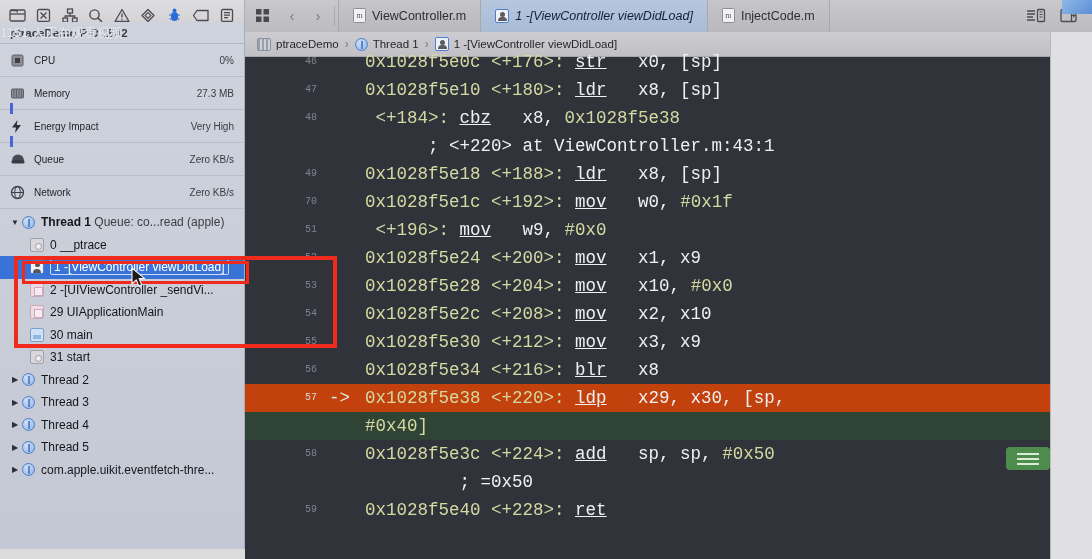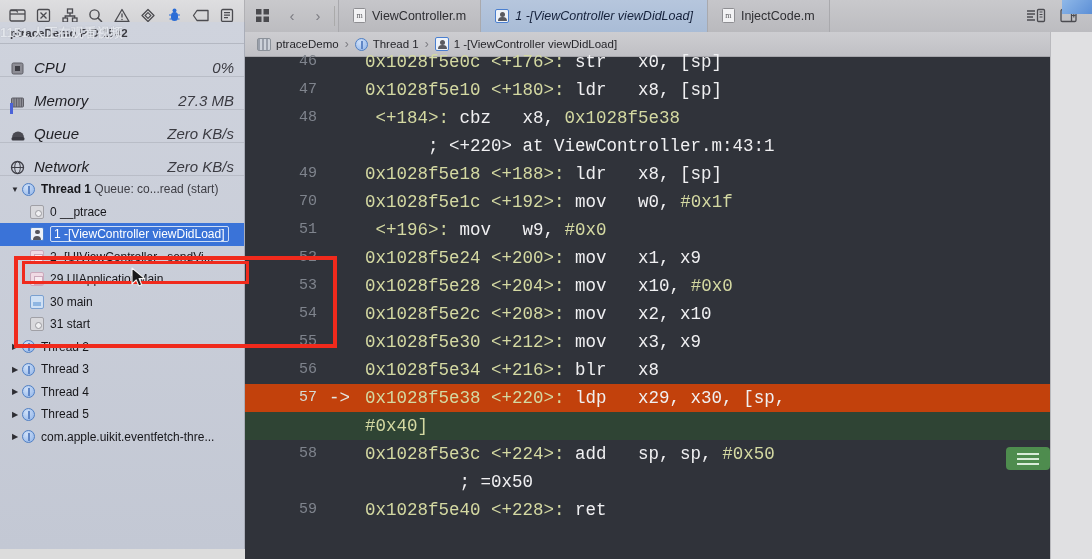--- a/index.html
+++ b/index.html
@@ -107,25 +107,24 @@
   }
   .watermark {
     position: absolute; left: 0; top: 0;
     width: 245px; height: 22px;
     line-height: 22px; font-size: 13px;
     color: rgba(235,238,244,0.88);
     white-space: nowrap; letter-spacing: 0px;
     text-shadow: 0 0 1px rgba(120,120,130,0.5);
   }
   .gauge-row {
-    height: 33px; display: flex; align-items: flex-end;
-    padding: 0 10px 0 10px; font-size: 15px; color: #1f1f24;
+    height: 33px; display: flex; align-items: center;
+    padding: 0 10px 0 10px; font-size: 10px; color: #1f1f24;
     border-bottom: 1px solid #b9bdc7;
     position: relative;
-    font-style: italic;
   }
   .gauge-row .gi { width: 20px; flex: 0 0 auto; display:flex; align-items:center; }
   .gauge-row .gl { flex: 1; padding-left: 4px; }
   .gauge-row .gv { color: #3b3b42; }
   .spark {
     position: absolute; left: 10px; bottom: -5px;
     width: 3px; height: 11px; background: #4b63d8;
   }
 
   .tree { padding-top: 2px; font-size: 12px; color: #16161a; }
@@ -229,29 +228,29 @@
     padding-top: 1px;
   }
   .ln {
     display: flex; height: 28px; 
     white-space: pre; position: relative;
   }
   .ln.cur { background: #c2410c; }
   .ln.cur2 { background: #2f4434; }
   .num {
     width: 78px; flex: 0 0 auto; text-align: right;
-    color: #7f848d; font-size: 15px; padding-right: 6px;
+    color: #7f848d; font-size: 10px; padding-right: 6px;
   }
   .ln.cur .num { color: #d6dbd4; }
   .ptr {
     width: 42px; flex: 0 0 auto; color: #e4e7e3; text-align: left;
     padding-left: 6px;
   }
   .addr { color: #d4d9a2; }
-  .mnem { color: #f0f0f2; }
+  .mnem { color: #f0f0f2; text-decoration: underline; }
   .ops  { color: #f0f0f2; }
   .imm  { color: #d4d9a2; }
   .cmt  { color: #f0f0f2; }
   .asm-badge {
     position: absolute; right: 0px; top: 390px;
     width: 44px; height: 23px; border-radius: 4px;
     background: #4e8c4e; display: flex; flex-direction: column;
     align-items: center; justify-content: center; gap: 3px;
     z-index: 20;
   }
@@ -415,20 +414,30 @@
         <svg width="15" height="13" viewBox="0 0 15 13">
             <rect x="1.5" y="2" width="12" height="9" rx="1" fill="#8d8d95" stroke="#5e5e66" stroke-width="1"></rect>
             <path d="M4 2v9M6.5 2v9M9 2v9M11.5 2v9" stroke="#5e5e66" stroke-width="0.9"></path>
           </svg>
       </span>
       <span class="gl">Memory</span>
       <span class="gv">27.3 MB</span>
       <span class="spark"></span>
     </div>
 
+    <div class="gauge-row">
+      <span class="gi">
+        <svg width="13" height="15" viewBox="0 0 13 15">
+            <path d="M7.5 1L2 8.5h4L5 14l6-8H6.8z" fill="#2e2e34"></path>
+          </svg>
+      </span>
+      <span class="gl">Energy Impact</span>
+      <span class="gv">Very High</span>
+      <span class="spark"></span>
+    </div>
 
     <div class="gauge-row">
       <span class="gi">
         <svg width="16" height="12" viewBox="0 0 16 12">
             <path d="M2 7.5a6 6 0 0 1 12 0z" fill="#4a4a52"></path>
             <rect x="1.5" y="7" width="13" height="3.5" rx="1.5" fill="#3a3a42"></rect>
           </svg>
       </span>
       <span class="gl">Queue</span>
       <span class="gv">Zero KB/s</span>
@@ -444,21 +453,21 @@
       </span>
       <span class="gl">Network</span>
       <span class="gv">Zero KB/s</span>
     </div>
 
     <div class="tree">
 
       <div class="trow">
         <span class="tri">▼</span>
         <span class="thread-dot"></span>
-        <span class="tlabel"><b>Thread 1</b> <span class="tmuted">Queue: co...read (start)</span></span>
+        <span class="tlabel"><b>Thread 1</b> <span class="tmuted">Queue: co...read (apple)</span></span>
       </div>
 
       <div class="frow">
         <span class="fico gray"></span>
         <span>0</span>
         <span>&nbsp;</span>
         <span>__ptrace</span>
       </div>
 
       <div class="frow sel">

